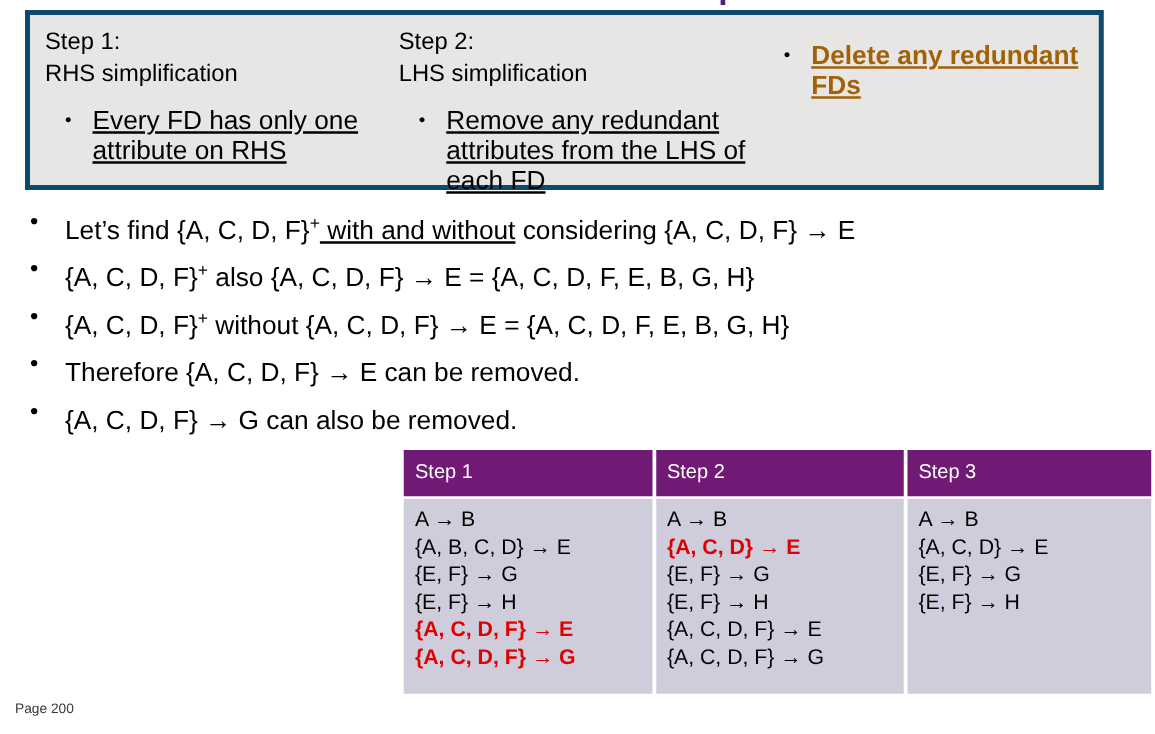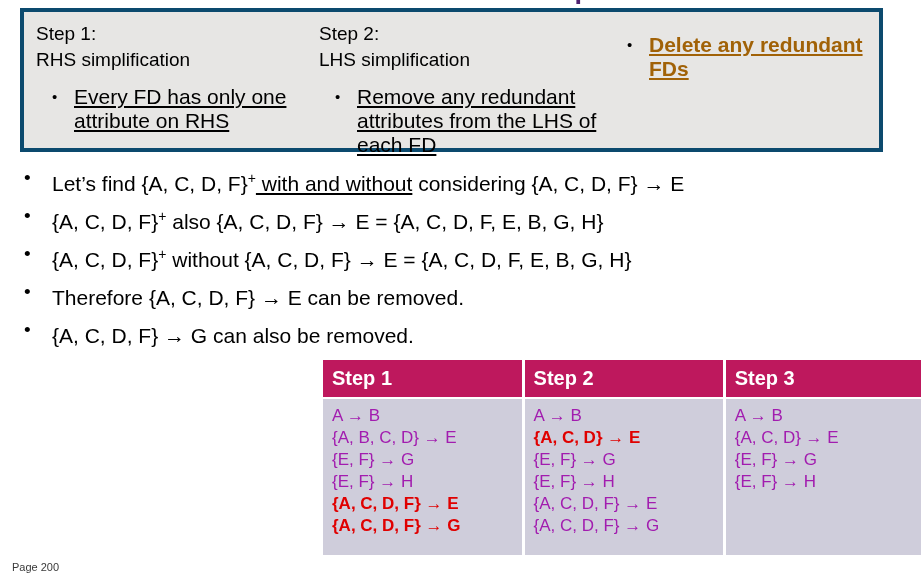--- a/index.html
+++ b/index.html
@@ -113,43 +113,43 @@
   
   .fd-table {
     position: absolute;
     left: 320px;
     top: 358px;
     width: 604px;
     border-collapse: separate;
     border-spacing: 3px 2px;
   }
   .fd-table th {
-    background: #be185d;
+    background: #701a75;
     color: #ffffff;
-    font-size: 20px;
-    font-weight: bold;
+    font-size: 16px;
+    font-weight: normal;
     text-align: left;
     padding: 5px 0 6px 9px;
     width: 199px;
     height: 26px;
     vertical-align: middle;
   }
   .fd-table td {
     background: #CFCDDB;
     vertical-align: top;
     padding: 6px 0 14px 9px;
     width: 199px;
     height: 156px;
     box-sizing: border-box;
   }
   .fd-line {
     font-size: 17px;
     line-height: 22px;
     white-space: nowrap;
-    color: #a21caf;
+    color: #000000;
   }
   .fd-line.hl {
     color: #E00000;
     font-weight: bold;
   }
 
   
   .page-num {
     position: absolute;
     left: 12px;

